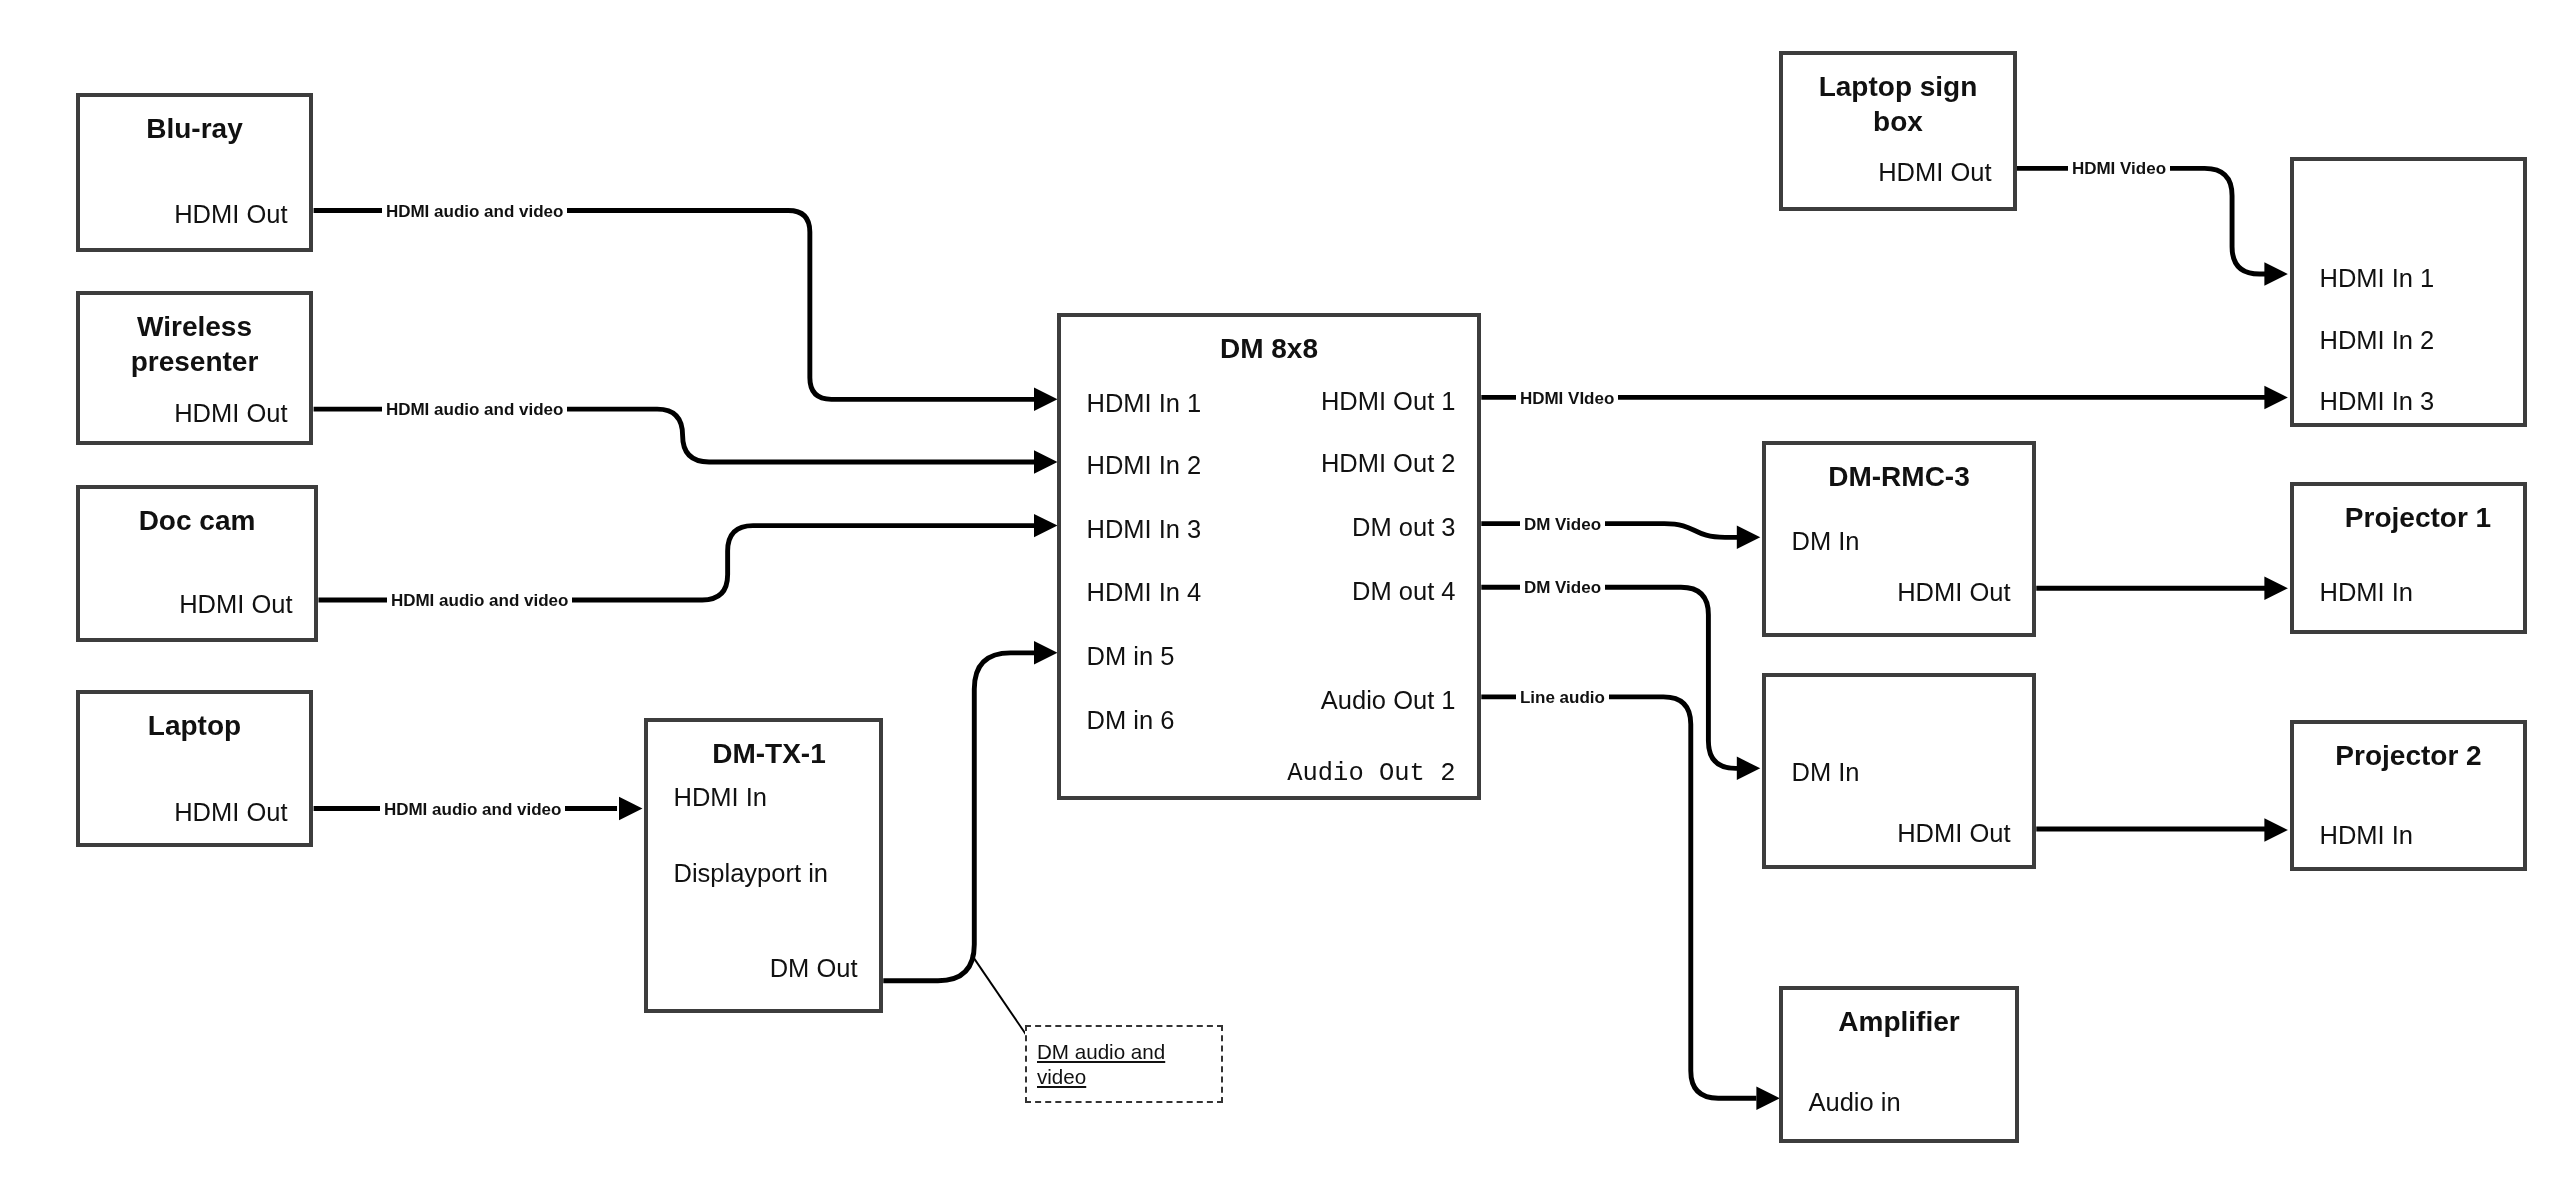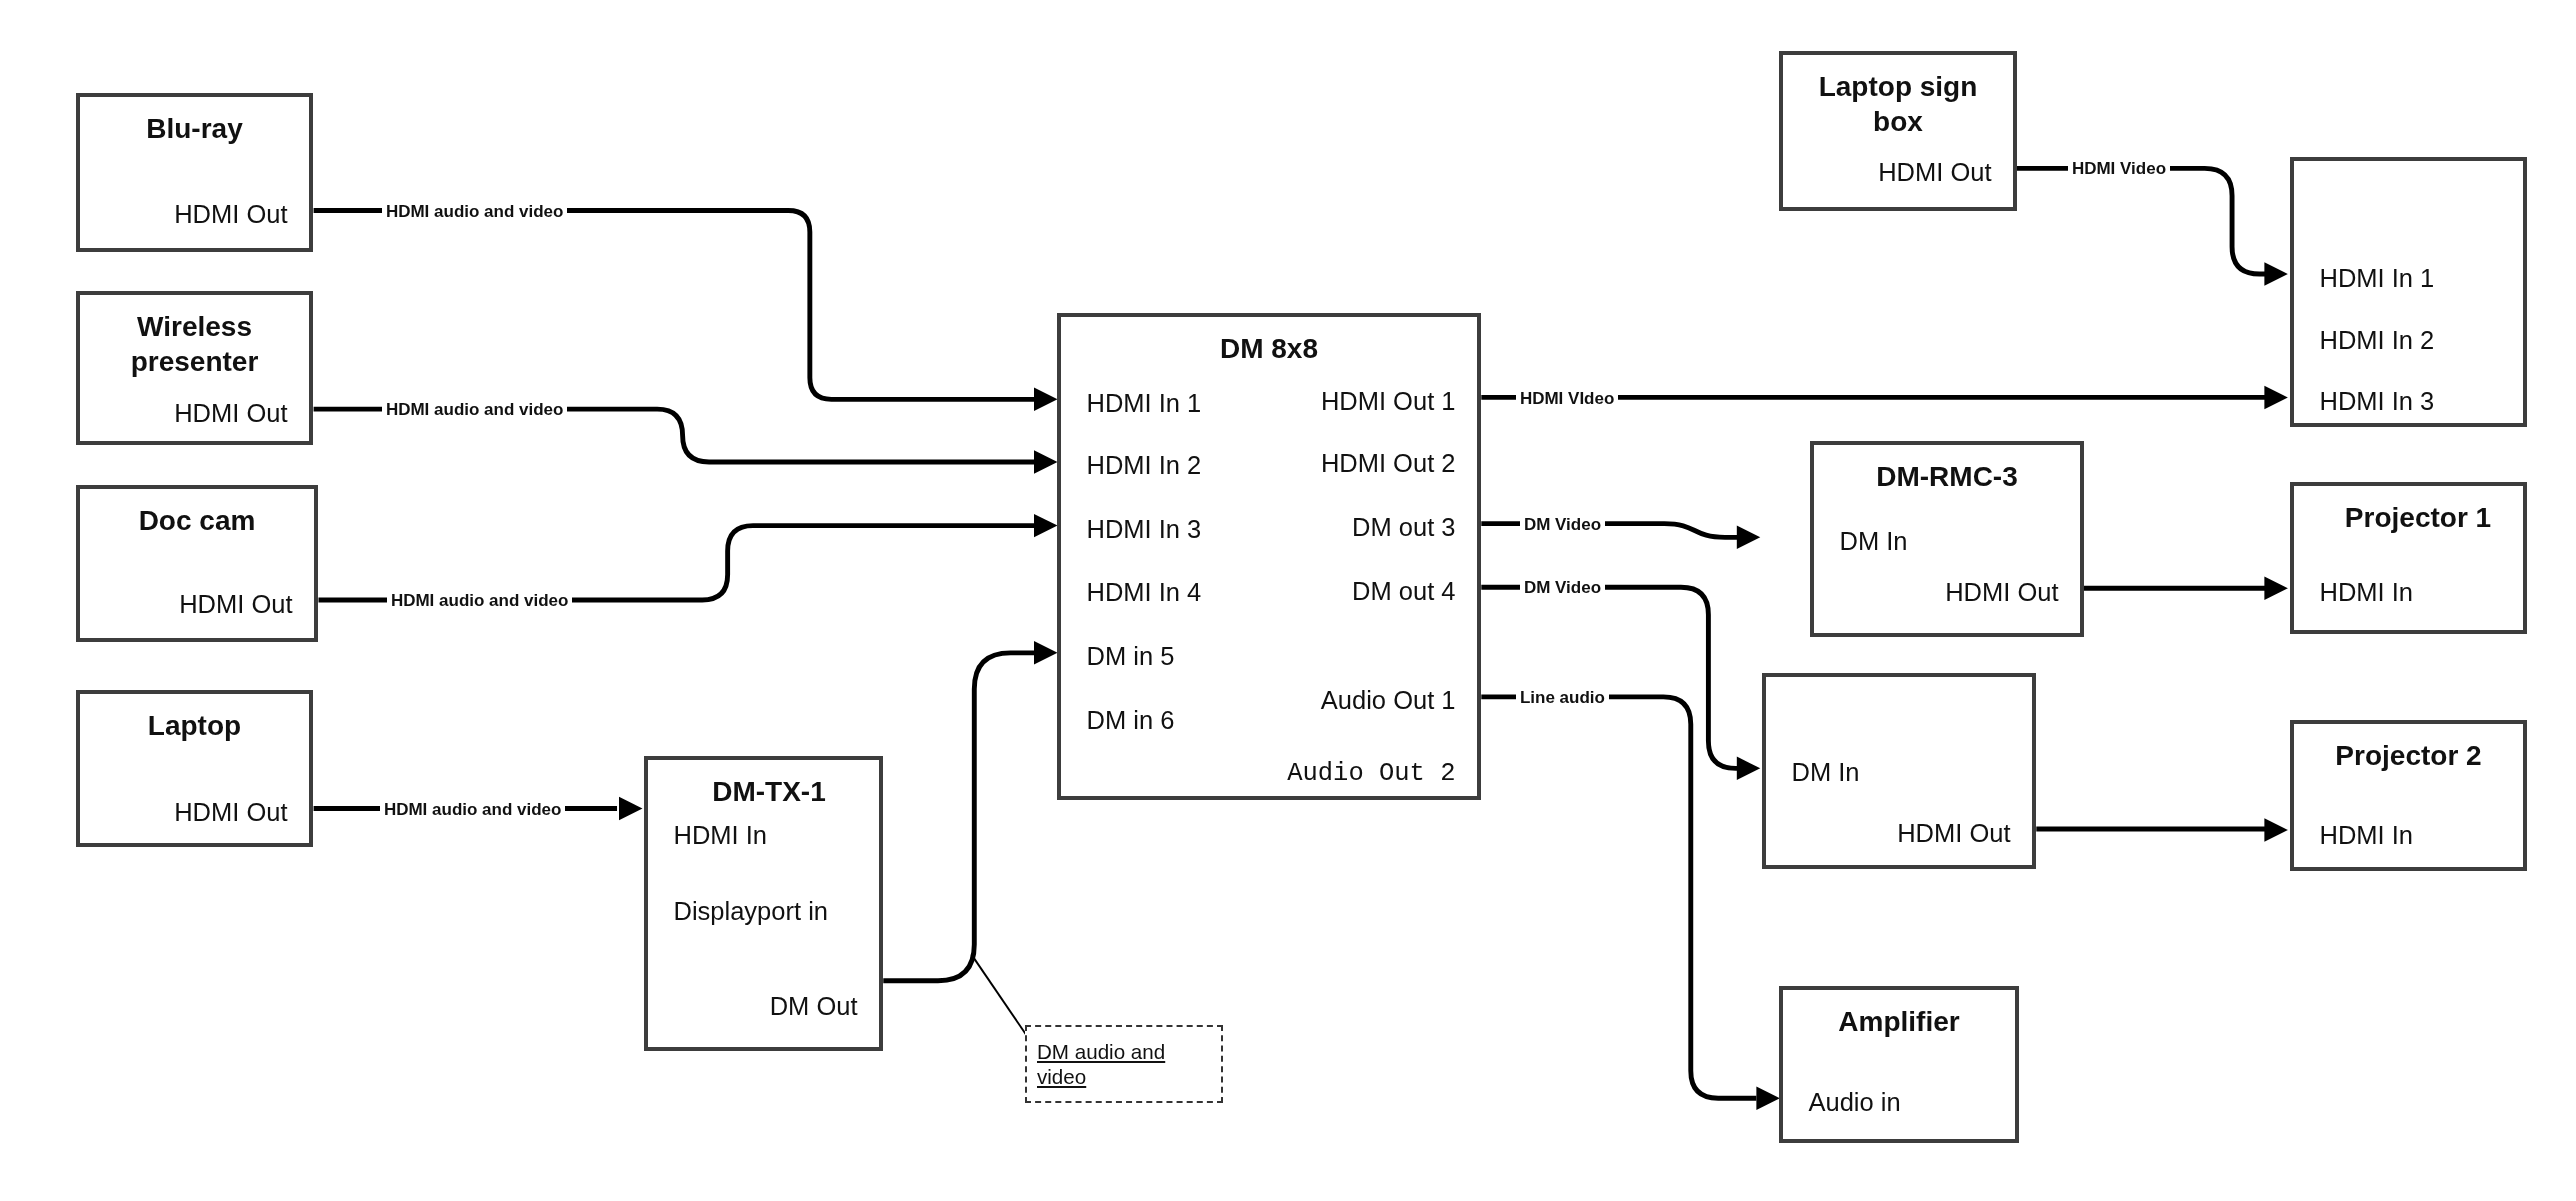--- a/index.html
+++ b/index.html
@@ -134,21 +134,21 @@
   <div class="box" style="left:76px;top:485px;width:242px;height:157px;">
     <div class="title">Doc cam</div>
     <div class="port right" style="top:99px;">HDMI Out</div>
   </div>
 
   <div class="box" style="left:76px;top:690px;width:237px;height:157px;">
     <div class="title">Laptop</div>
     <div class="port right" style="top:102px;">HDMI Out</div>
   </div>
 
-  <div class="box" style="left:644px;top:756px;width:239px;height:295px;padding-left:11px;">
+  <div class="box" style="left:644px;top:718px;width:239px;height:295px;padding-left:11px;">
     <div class="title">DM-TX-1</div>
     <div class="port left" style="top:59px;">HDMI In</div>
     <div class="port left" style="top:135px;">Displayport in</div>
     <div class="port right" style="top:230px;">DM Out</div>
   </div>
 
   <div class="box" style="left:1057px;top:313px;width:424px;height:487px;">
     <div class="title">DM 8x8</div>
     <div class="port left" style="top:70px;">HDMI In 1</div>
     <div class="port left" style="top:132px;">HDMI In 2</div>
@@ -168,21 +168,21 @@
     <div class="title narrow">Laptop sign box</div>
     <div class="port right" style="top:101px;">HDMI Out</div>
   </div>
 
   <div class="box" style="left:2290px;top:157px;width:237px;height:270px;">
     <div class="port left" style="top:101px;">HDMI In 1</div>
     <div class="port left" style="top:163px;">HDMI In 2</div>
     <div class="port left" style="top:224px;">HDMI In 3</div>
   </div>
 
-  <div class="box" style="left:1762px;top:441px;width:274px;height:196px;margin-left:48px;">
+  <div class="box" style="left:1762px;top:441px;width:274px;height:196px;">
     <div class="title">DM-RMC-3</div>
     <div class="port left" style="top:80px;">DM In</div>
     <div class="port right" style="top:131px;">HDMI Out</div>
   </div>
 
   <div class="box" style="left:2290px;top:482px;width:237px;height:152px;padding-left:19px;">
     <div class="title">Projector 1</div>
     <div class="port left" style="top:90px;">HDMI In</div>
   </div>
 

